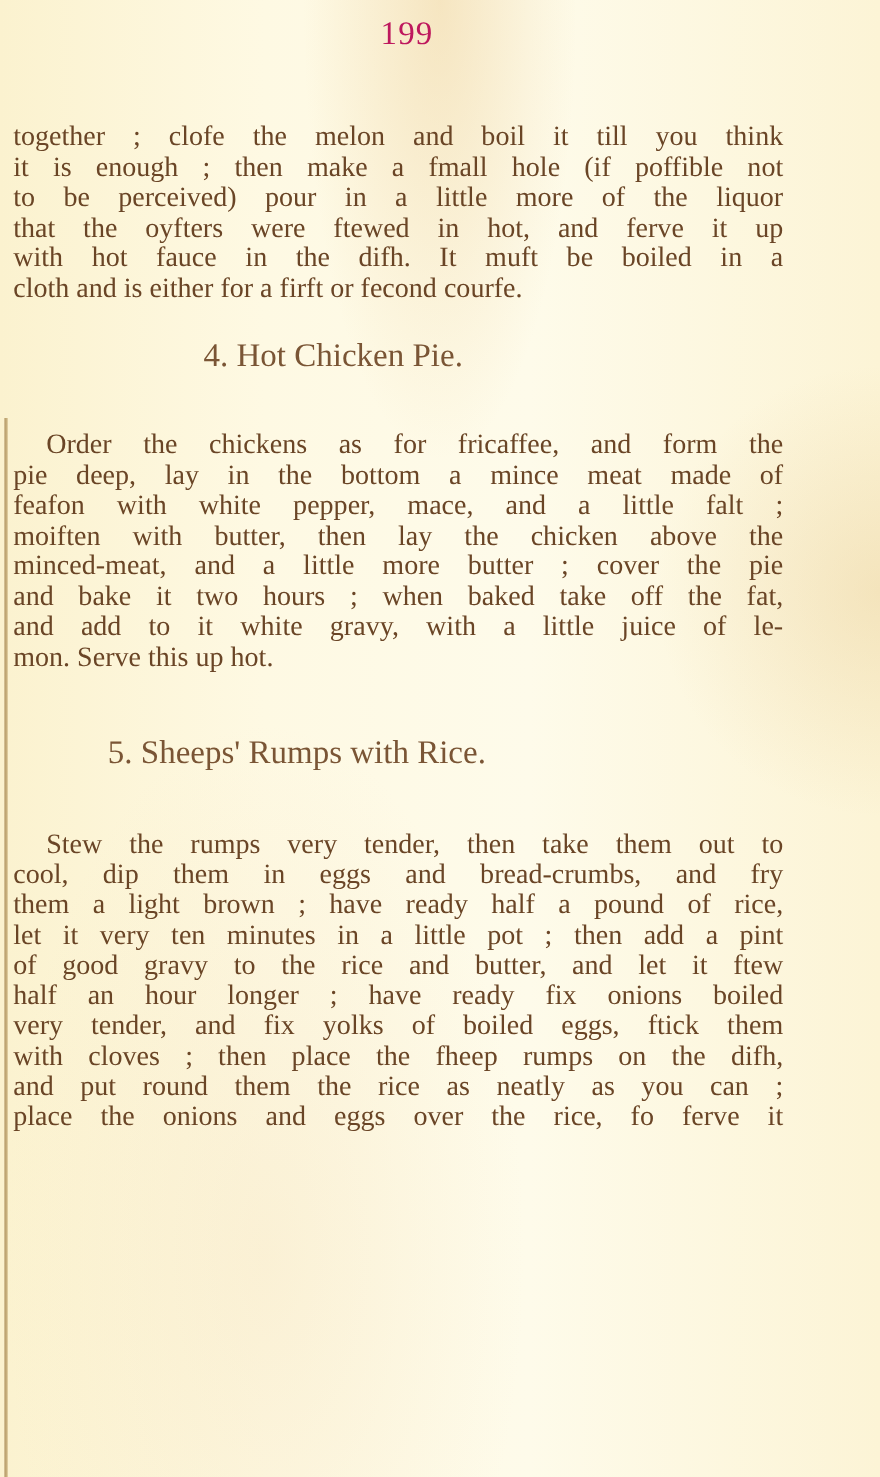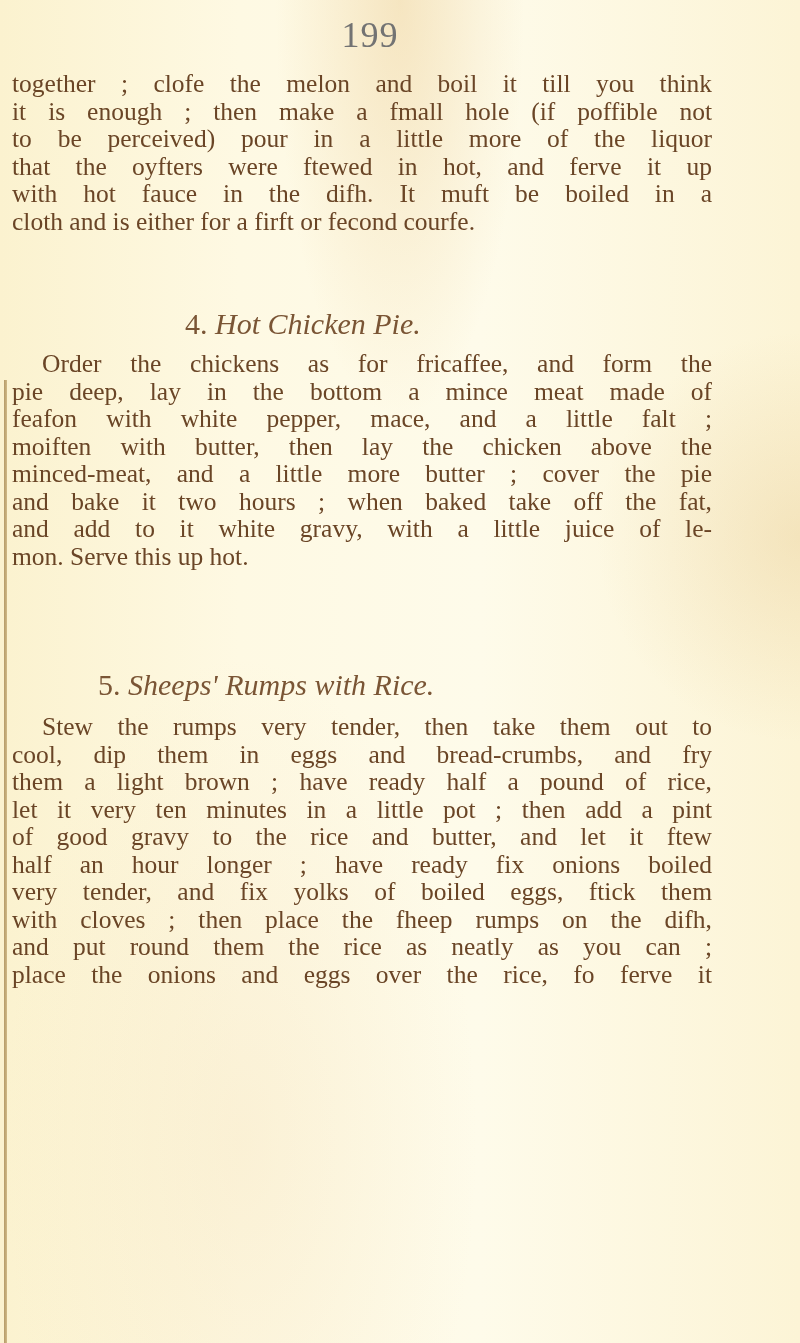--- a/index.html
+++ b/index.html
@@ -36,34 +36,35 @@
       background: linear-gradient(90deg, #a88a55, #c9b07a);
       opacity: 0.85;
     }
     .page-number {
       position: absolute;
       top: 14px;
       left: 330px;
       width: 80px;
       text-align: center;
       font-family: "Liberation Serif", serif;
-      font-size: 36px;
-      color: #737373;
+      font-size: 30px;
+      color: #be185d;
       letter-spacing: 1px;
     }
     .text-block {
       position: absolute;
       left: 12px;
       width: 700px;
       font-family: "Liberation Serif", serif;
       font-size: 25.5px;
       line-height: 27.5px;
       color: #6a4526;
       text-align: justify;
       text-align-last: left;
+      margin-top: 40px;
     }
     .line {
       display: block;
       white-space: nowrap;
       text-align: justify;
       text-align-last: justify;
     }
     .line.last {
       text-align-last: left;
     }
@@ -75,21 +76,20 @@
       left: 0;
       width: 800px;
       font-family: "Liberation Serif", serif;
       font-size: 30px;
       color: #7a5535;
     }
     .heading .num {
       font-style: normal;
     }
     .heading .title {
-      font-style: italic;
     }
     .cont-block { top: 70px; }
     .h4 { top: 307px; padding-left: 185px; box-sizing: border-box; }
     .p4 { top: 350px; }
     .h5 { top: 668px; padding-left: 98px; box-sizing: border-box; }
     .p5 { top: 713px; }
   </style>
 </head>
 <body>
 

